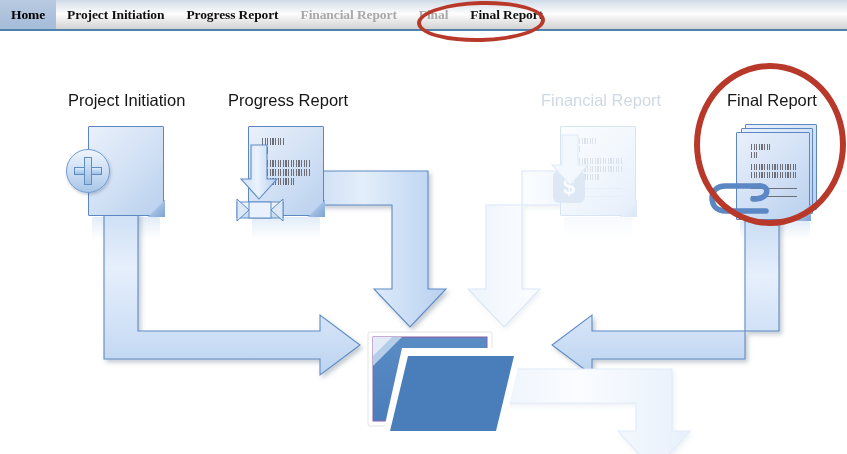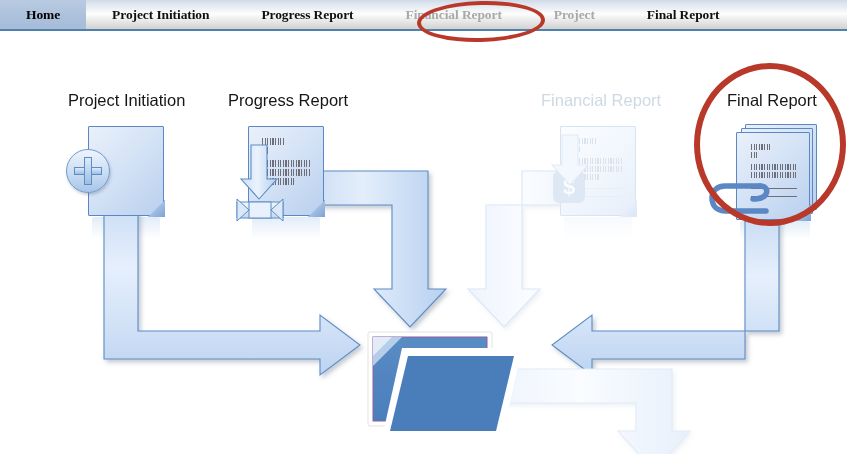--- a/index.html
+++ b/index.html
@@ -27,21 +27,21 @@
     background: linear-gradient(to bottom, #cfdbea 0%, #dfe6ee 14%, #fdfdfd 48%, #e9e9e9 72%, #d2d2d2 100%);
     border-bottom: 2px solid #4f81ad;
     display: flex;
     align-items: stretch;
     padding-left: 0;
   }
 
   .nav-tab {
     display: flex;
     align-items: center;
-    padding: 0 26px;
+    padding: 0 11px;
     font-family: "Liberation Serif", serif;
     font-weight: bold;
     font-size: 13.5px;
     color: #101010;
     white-space: nowrap;
     letter-spacing: -0.1px;
     cursor: default;
   }
   .nav-tab.active {
     background: linear-gradient(to bottom, #b9cbe2 0%, #adc1dc 55%, #a6bcd9 100%);
@@ -206,21 +206,21 @@
     <div class="nav-tab">
       <span>Project Initiation</span>
     </div>
     <div class="nav-tab">
       <span>Progress Report</span>
     </div>
     <div class="nav-tab disabled">
       <span>Financial Report</span>
     </div>
     <div class="nav-tab disabled">
-      <span>Project</span>
+      <span>Final</span>
     </div>
     <div class="nav-tab">
       <span>Final Report</span>
     </div>
   </div>
 
   <div class="annot-ellipse" id="annot-tab"></div>
 
   <div id="stage">
 

